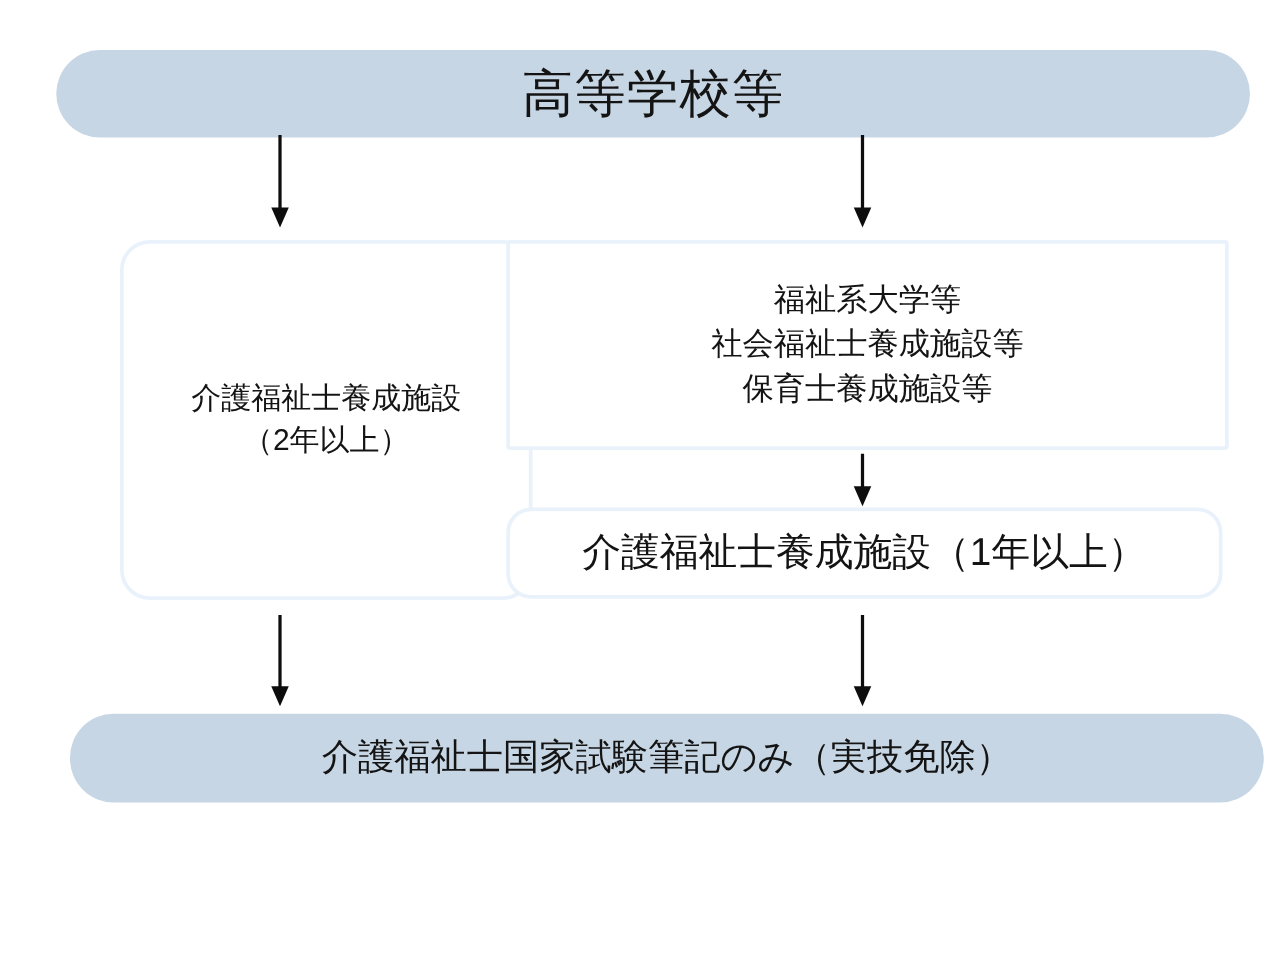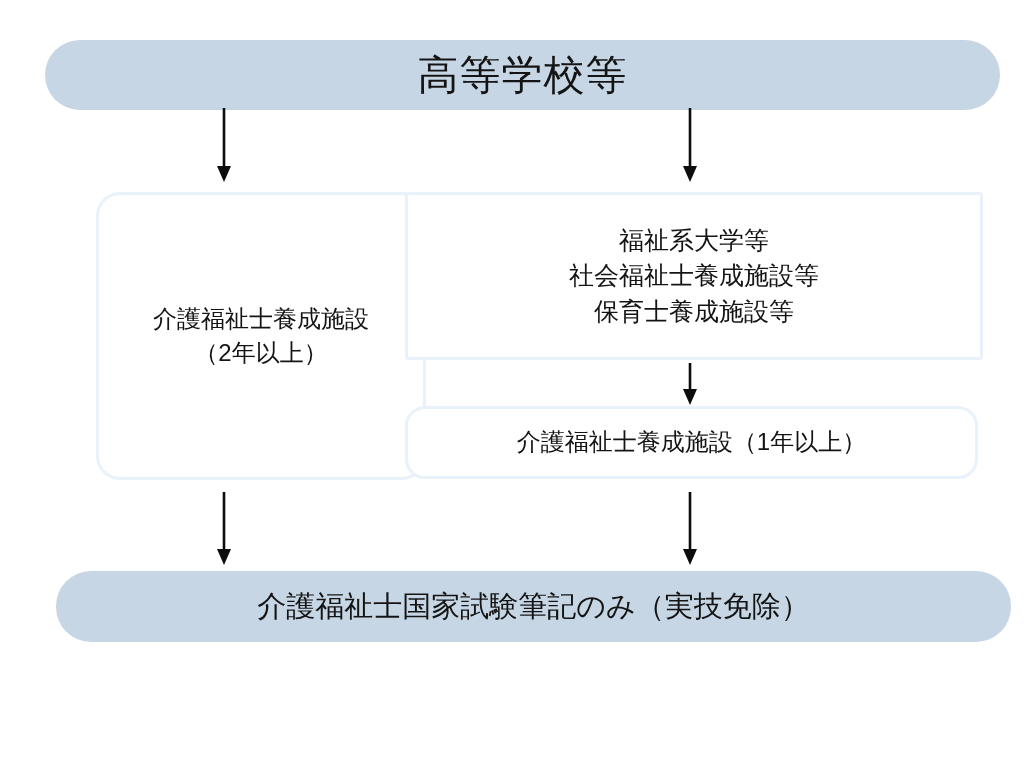--- a/index.html
+++ b/index.html
@@ -71,21 +71,21 @@
   #node-fukushi-group {
     left: 405px; top: 192px;
     width: 578px; height: 168px;
     font-size: 25px;
     border-radius: 3px;
   }
 
   #node-kaigo-1y {
     left: 405px; top: 406px;
     width: 573px; height: 73px;
-    font-size: 24px;
+    font-size: 31px;
     border-radius: 20px;
   }
 
   #node-exam {
     left: 56px;  top: 571px;
     width: 955px; height: 71px;
     border-radius: 35px;
     font-size: 29px;
   }
 

